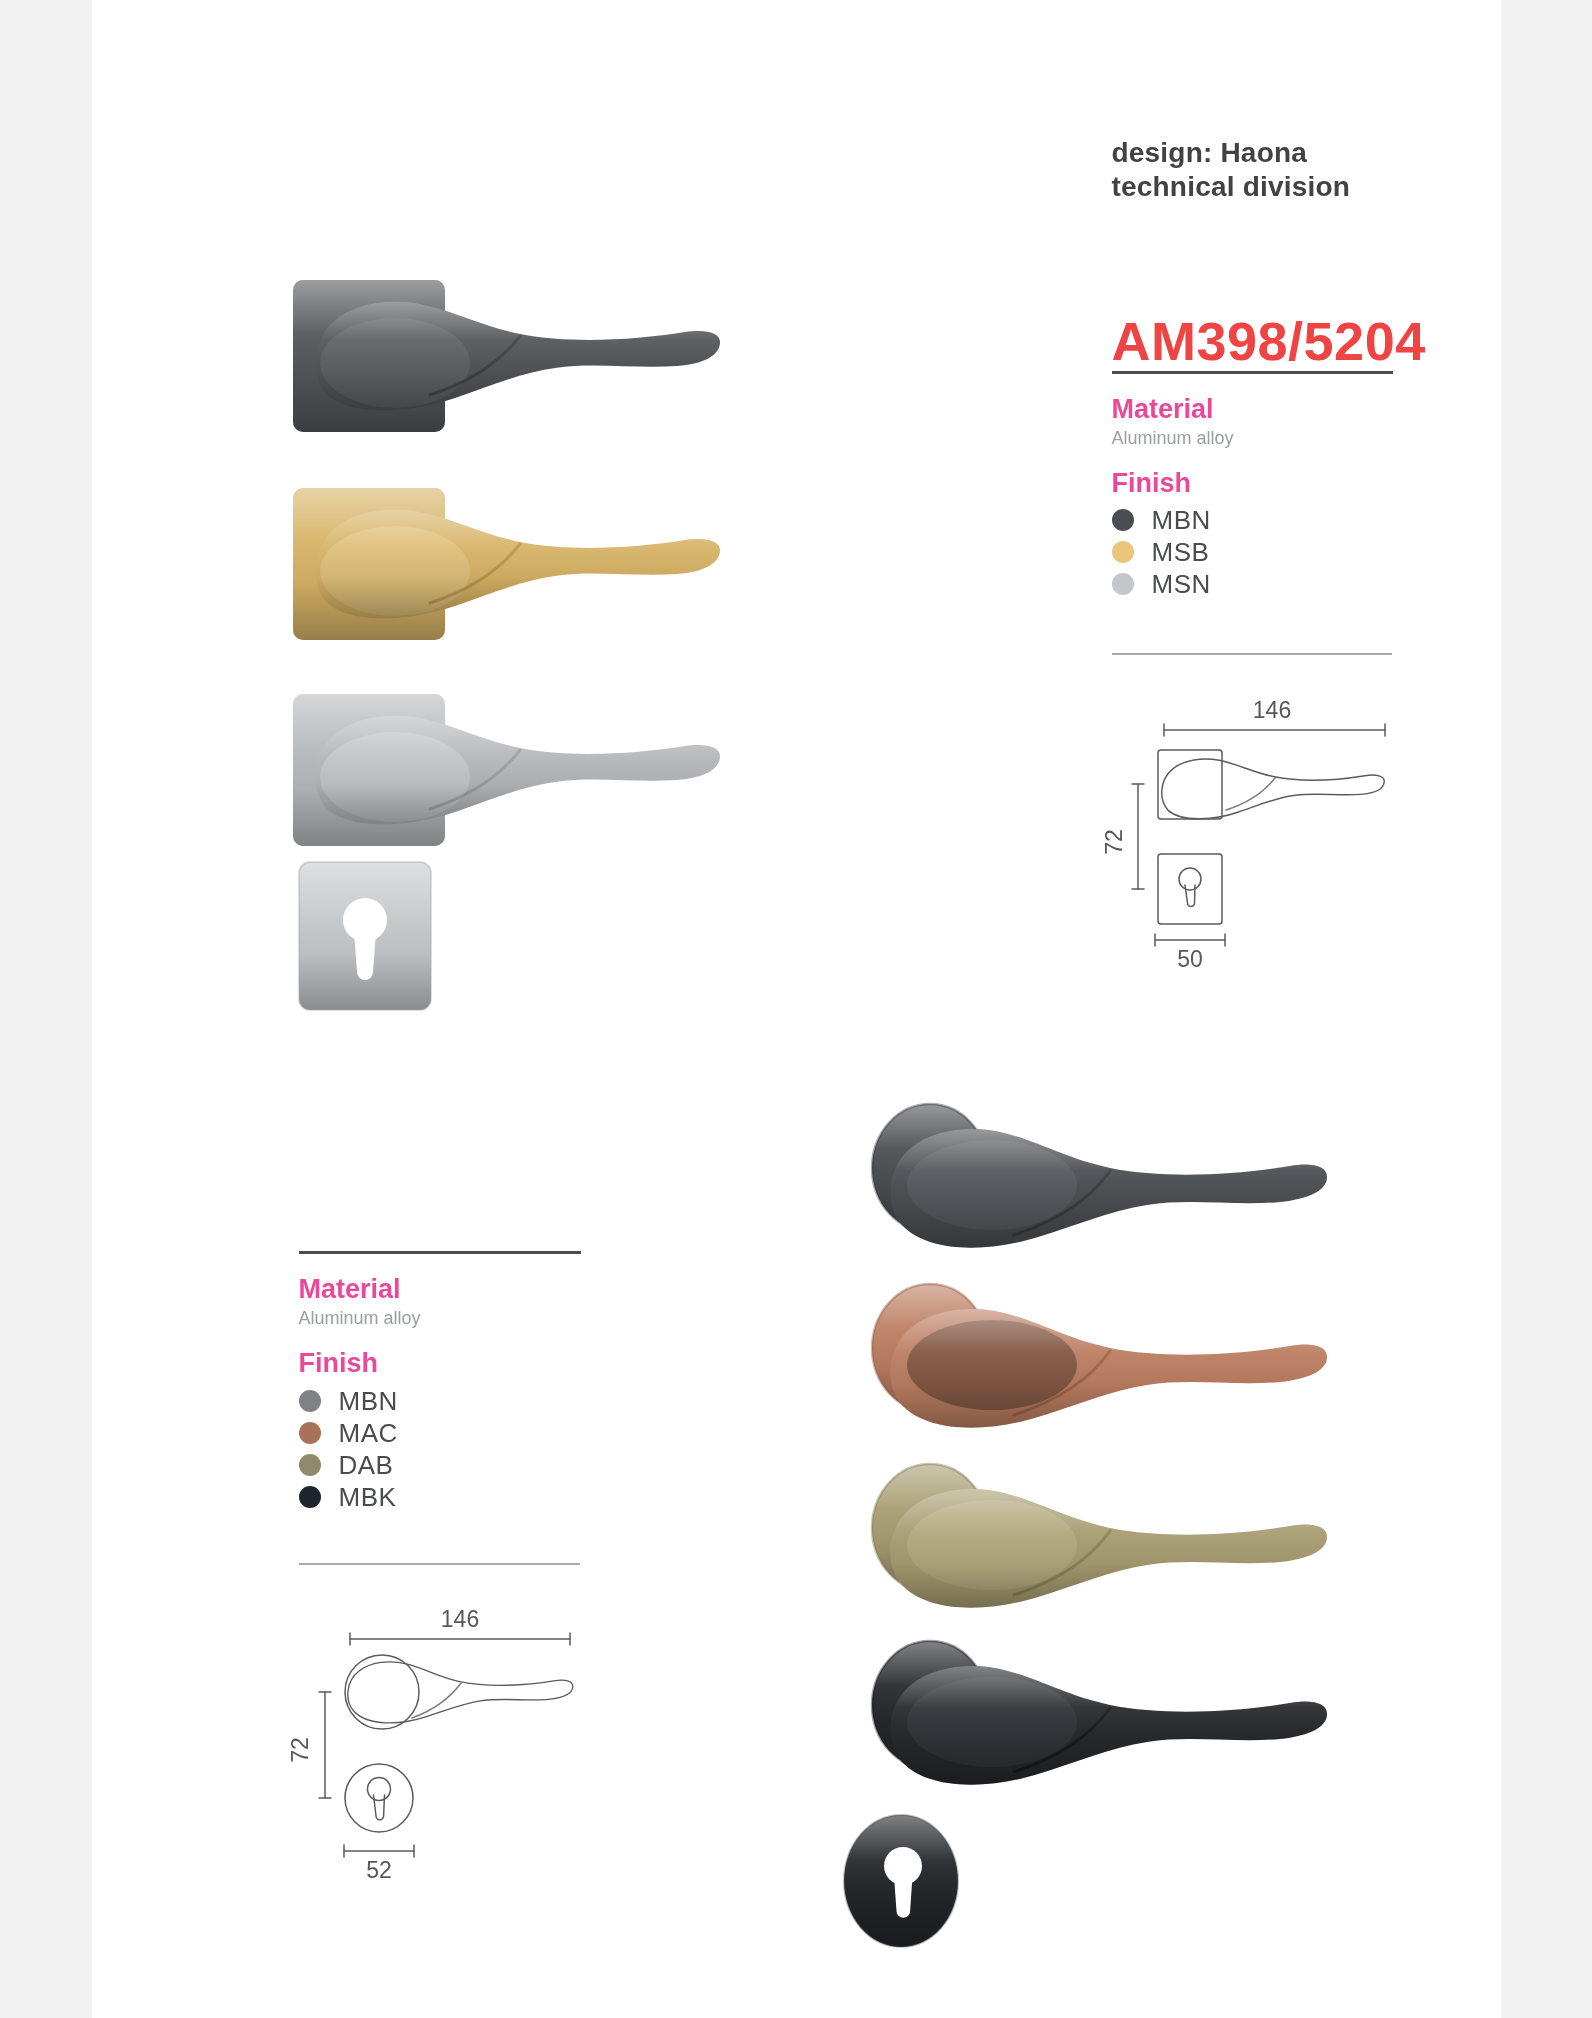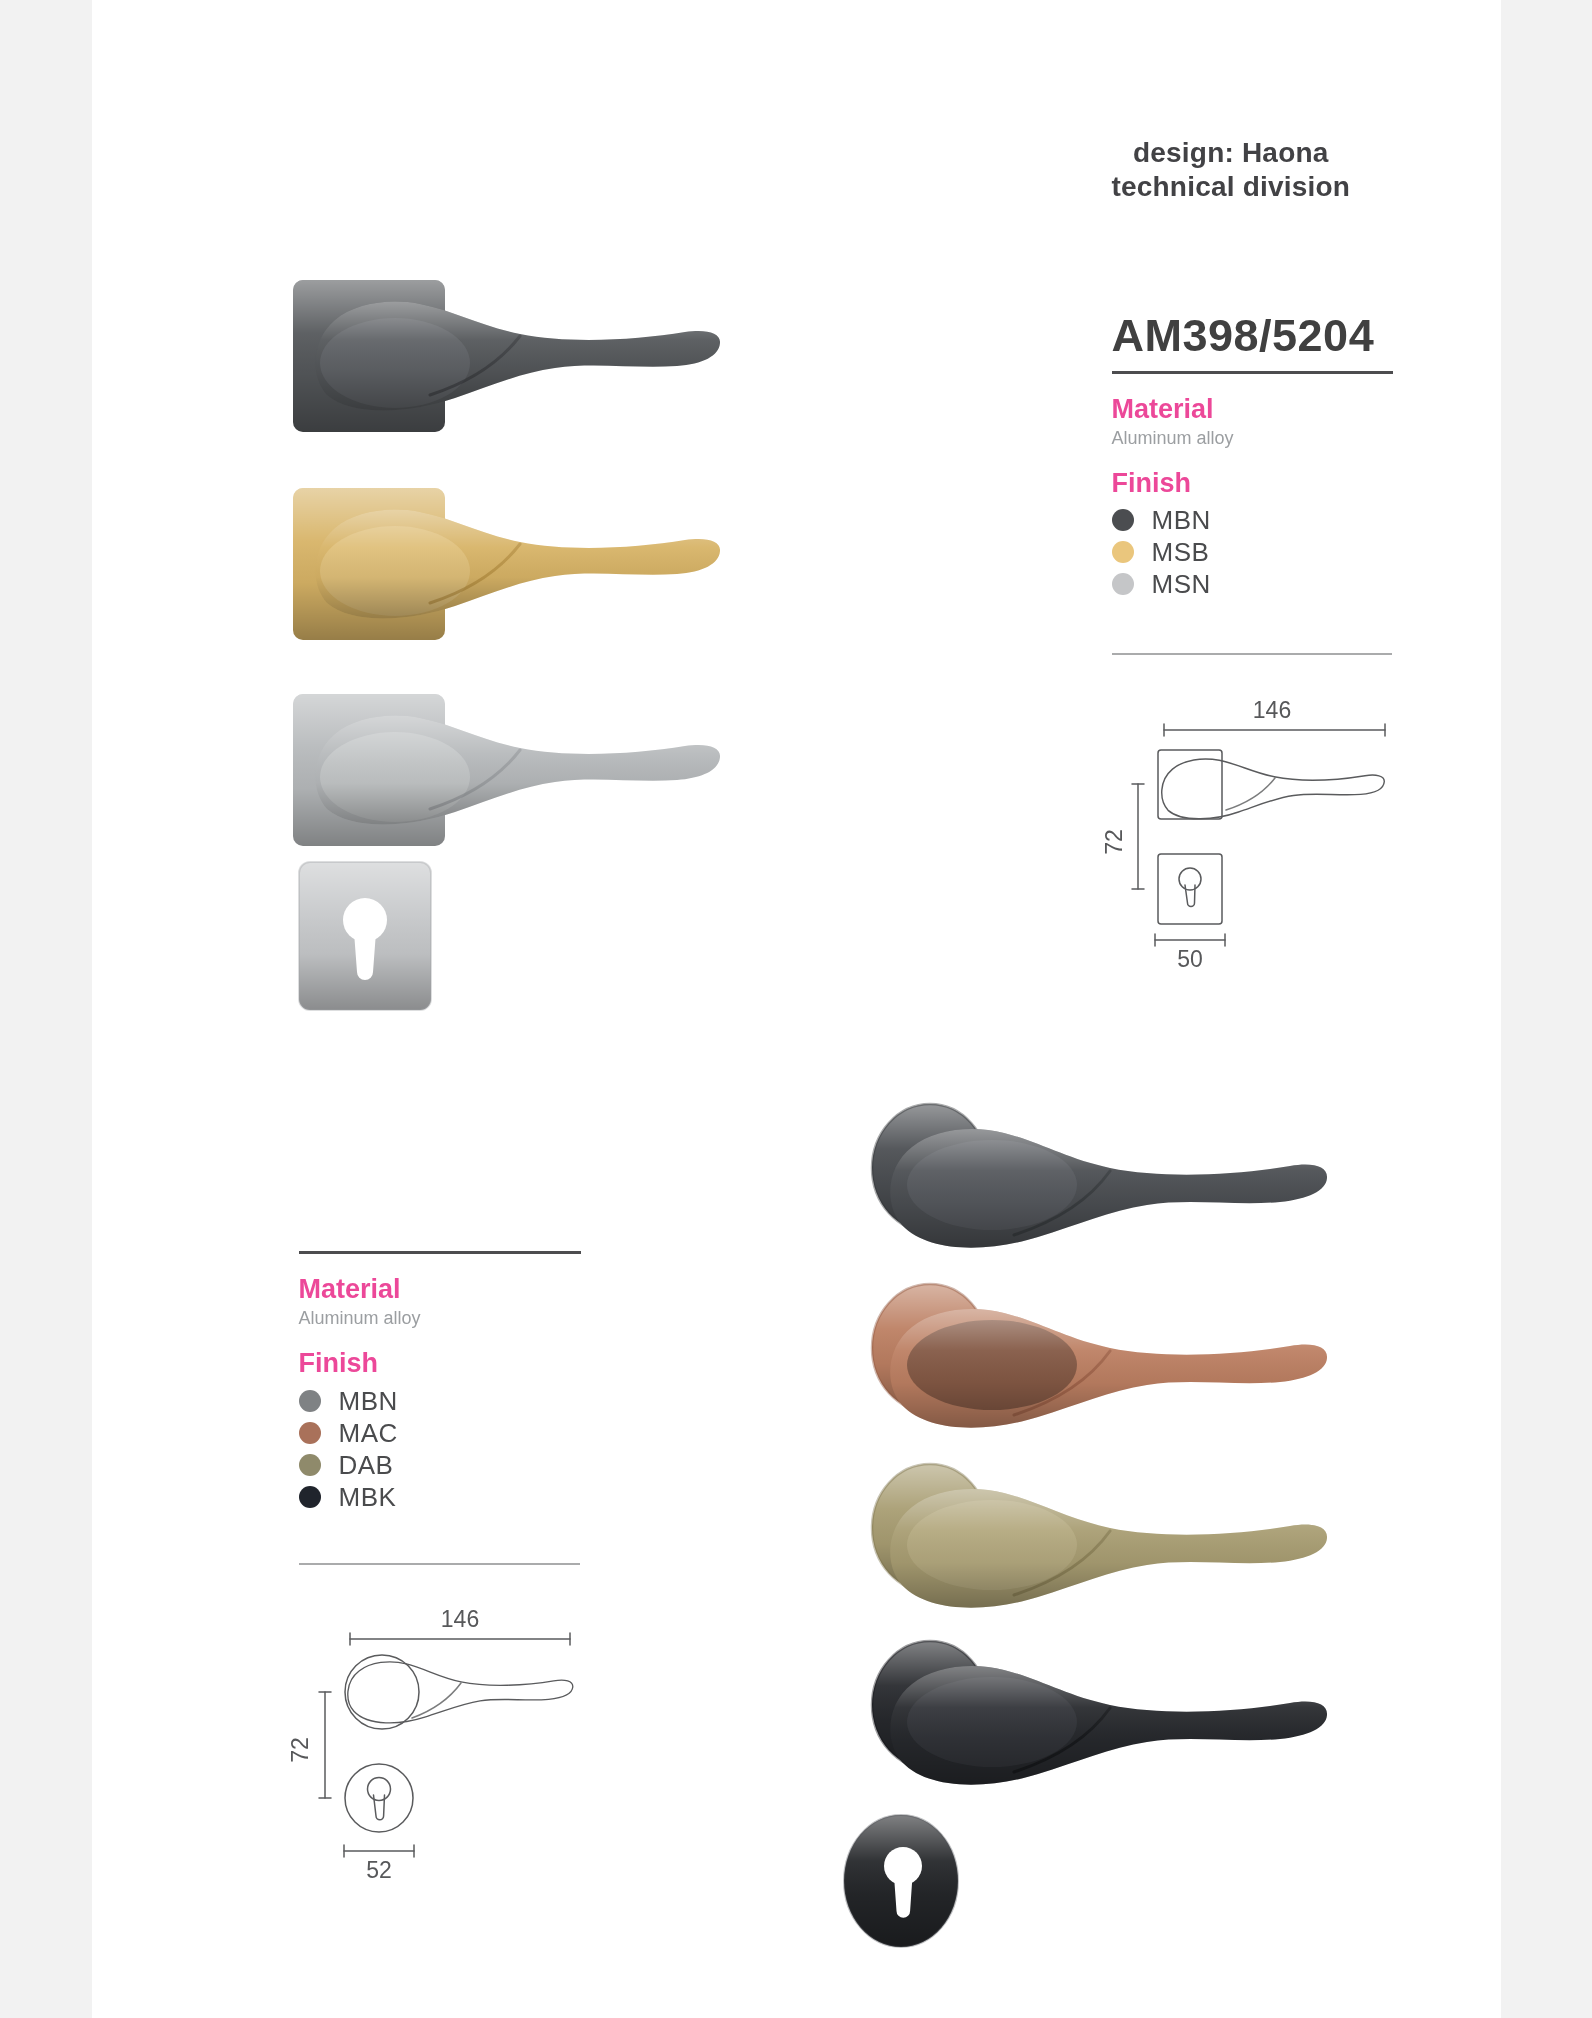--- a/index.html
+++ b/index.html
@@ -1,22 +1,22 @@
 <!DOCTYPE html>
 <html><head>
 <meta charset="utf-8">
 <style>
   html,body{margin:0;padding:0;background:#f2f2f2;}
   #page{position:relative;width:1409px;height:2018px;background:#ffffff;margin:0 auto;
-        font-family:"Liberation Sans",sans-serif;overflow:hidden;text-align:center;}
+        font-family:"Liberation Sans",sans-serif;overflow:hidden;}
   .abs{position:absolute;}
 
   
   .credit{font-size:28px;line-height:1.2;font-weight:bold;color:#424245;letter-spacing:.2px;}
-  .code-heading{font-size:45px;font-weight:bold;color:#404040;letter-spacing:.5px;white-space:nowrap;}
+  .code-heading{font-size:54px;font-weight:bold;color:#ef4444;letter-spacing:.5px;white-space:nowrap;}
   .heading-rule{height:3px;background:#4d4d4f;}
   .spec-label{font-size:27px;font-weight:bold;color:#ec4899;}
   .spec-value{font-size:18px;color:#9b9ea1;}
   .finish-list{display:flex;flex-direction:column;}
   .frow{display:flex;align-items:center;height:30px;margin-bottom:2px;}
   .dot{width:22px;height:22px;border-radius:50%;flex:0 0 22px;}
   .flabel{font-size:26px;color:#4a4b4d;margin-left:18px;letter-spacing:.5px;}
   .divider{height:2px;background:#aaabac;}
 
   

